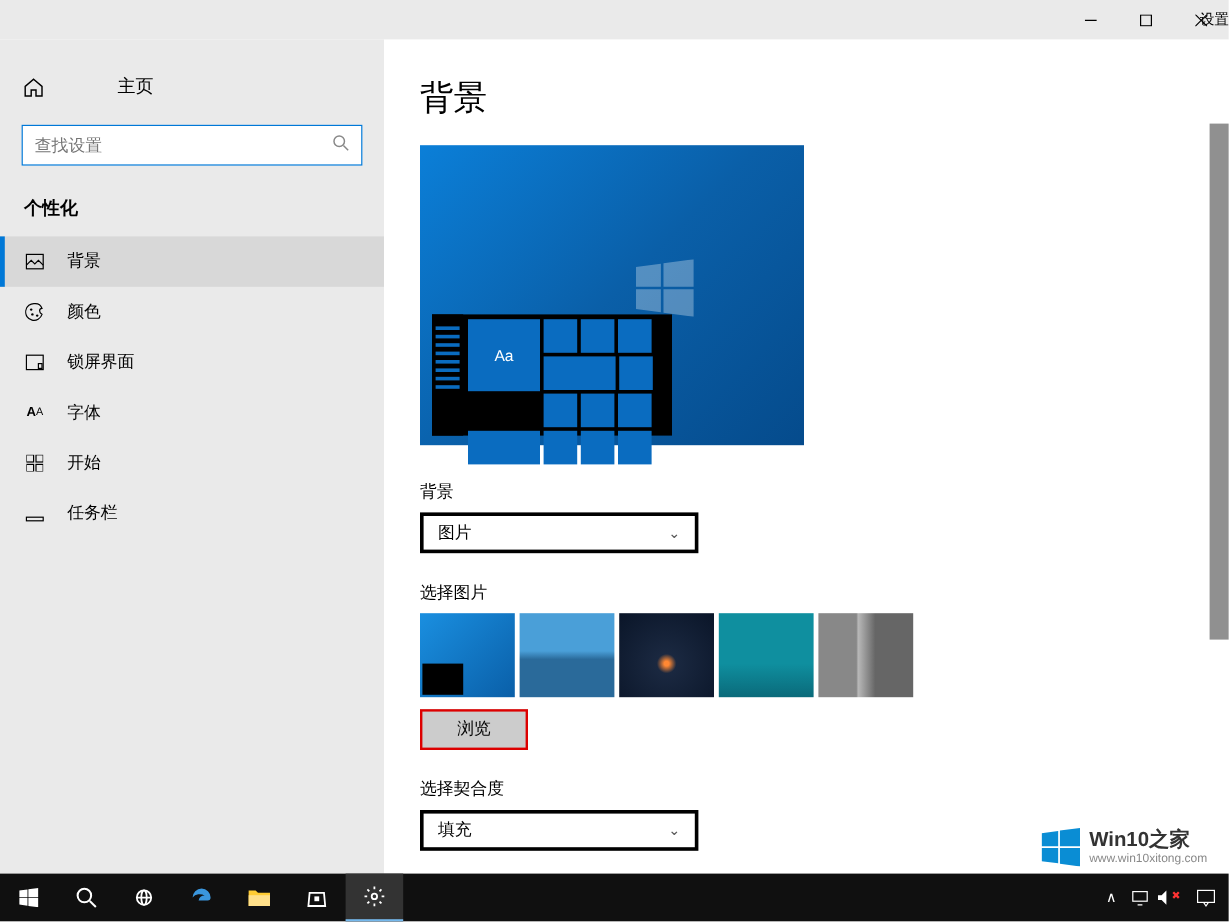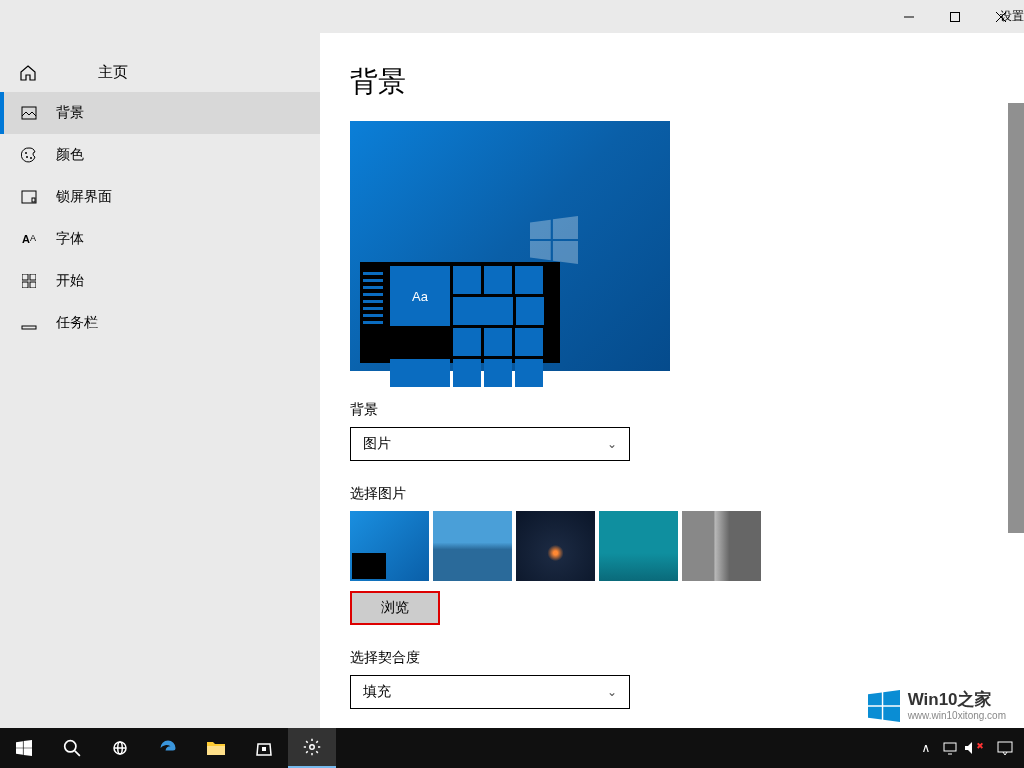--- a/index.html
+++ b/index.html
@@ -36,21 +36,21 @@
 .mock-start .listcol { width: 26px; background: #000; padding-top: 6px; }
 .mock-start .listcol div { width: 20px; height: 3px; background: #0a6cc0; margin: 4px auto; }
 .mock-start .tiles { flex: 1; display: flex; flex-wrap: wrap; align-content: flex-start; padding: 4px; gap: 3px; }
 .tile { background: #0a6cc0; }
 .tile.t1 { width: 60px; height: 60px; display: flex; align-items: center; justify-content: center; color: #fff; font-size: 13px; }
 .tile.t2 { width: 28px; height: 28px; }
 .tile.t3 { width: 60px; height: 28px; }
 .tile-group { width: 96px; display: flex; flex-wrap: wrap; gap: 3px; }
 
 .field-label { font-size: 14px; margin-bottom: 8px; }
-.dropdown { width: 280px; height: 34px; border: 1px solid #000000; display: flex; align-items: center; justify-content: space-between; padding: 0 12px; font-size: 14px; margin-bottom: 24px; }
+.dropdown { width: 232px; height: 34px; border: 3px solid #000000; display: flex; align-items: center; justify-content: space-between; padding: 0 12px; font-size: 14px; margin-bottom: 24px; }
 .chev { font-size: 12px; color: #555; }
 
 .thumbs { display: flex; gap: 4px; margin-bottom: 10px; }
 .thumb { width: 79px; height: 70px; }
 .th0 { background: linear-gradient(135deg, #1a8fe0, #0a5fa8); position: relative; }
 .th0::after { content: ""; position: absolute; left: 2px; bottom: 2px; width: 34px; height: 26px; background: #000; }
 .th1 { background: linear-gradient(180deg, #4a9fd8 45%, #2a6a9a 55%); }
 .th2 { background: radial-gradient(circle at 50% 60%, #ff8833 2px, #1a2840 14%, #0a1528); }
 .th3 { background: linear-gradient(180deg, #0f8f9f 60%, #0a6a7a); }
 .th4 { background: linear-gradient(90deg, #888 40%, #b8b8b8 42%, #666 60%); }
@@ -108,20 +108,30 @@
 
   <div class="sidebar">
     <div class="home-row">
       <span class="icon">
         <svg width="16" height="16" viewBox="0 0 16 16">
             <path d="M8 1 L15 7 L15 15 L10 15 L10 10 L6 10 L6 15 L1 15 L1 7 Z" fill="none" stroke="#000" stroke-width="1.2"></path>
           </svg>
       </span>
       <span>主页</span>
     </div>
+    <div class="search-box">
+      <input placeholder="查找设置" style="">
+      <span class="search-ico">
+        <svg width="14" height="14" viewBox="0 0 16 16">
+            <circle cx="6.5" cy="6.5" r="5" fill="none" stroke="#888" stroke-width="1.4"></circle>
+            <line x1="10.5" y1="10.5" x2="15" y2="15" stroke="#888" stroke-width="1.4"></line>
+          </svg>
+      </span>
+    </div>
+    <div class="section-label">个性化</div>
 
     <div class="nav-item active">
       <span class="icon">
           <svg width="16" height="16" viewBox="0 0 16 16">
             <rect x="1" y="2" width="14" height="12" fill="none" stroke="#000"></rect>
             <path d="M1 11 L5 7 L8 10 L11 7 L15 11" fill="none" stroke="#000"></path>
           </svg>
         </span>
       <span>背景</span>
     </div>

